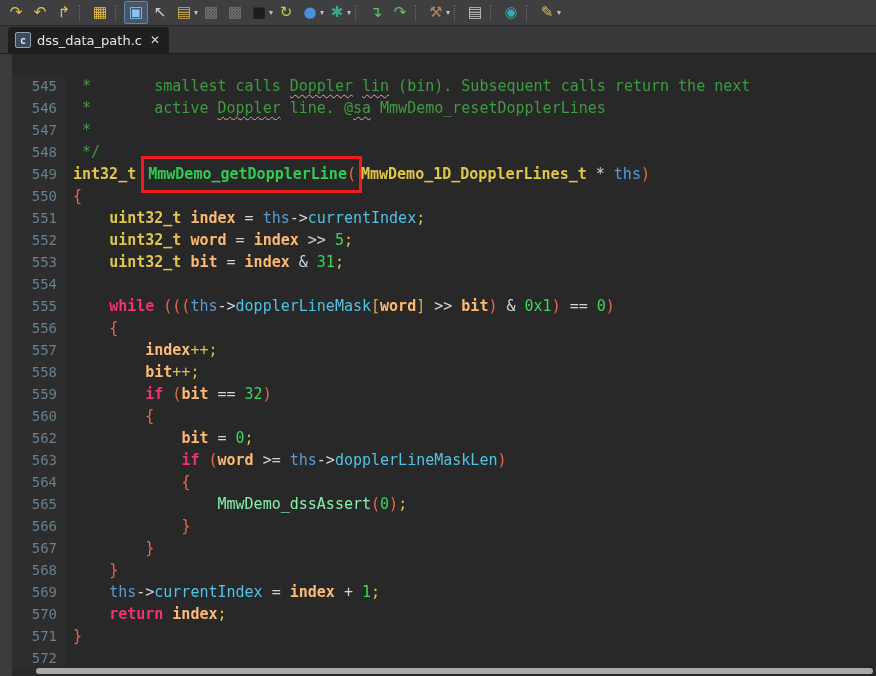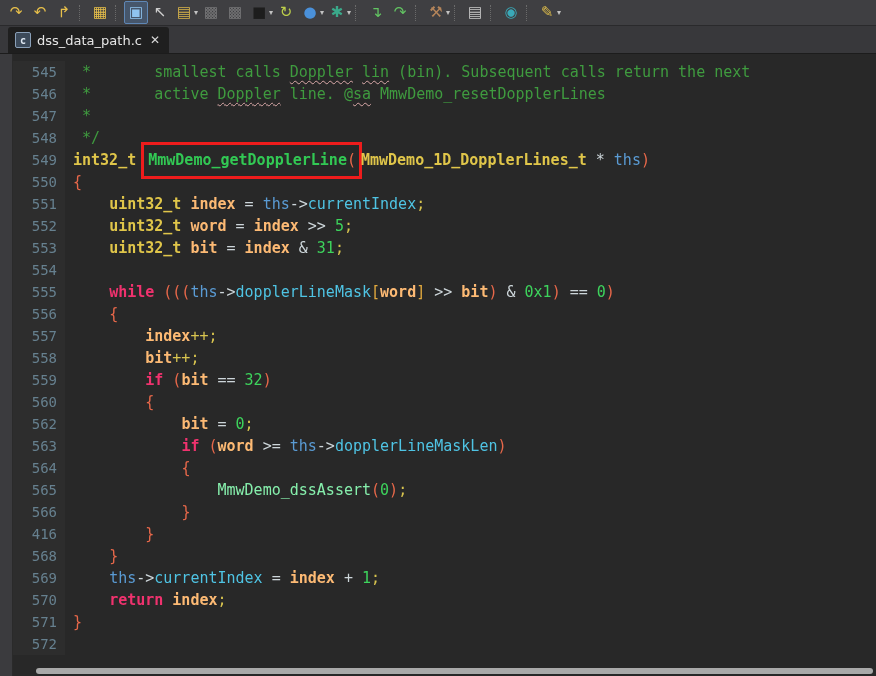--- a/index.html
+++ b/index.html
@@ -23,21 +23,21 @@
     padding:0 9px 0 7px;margin-left:8px;border-radius:3px 3px 0 0;color:#e6e6e6;
     font-size:13px;}
   .tab-file-icon{width:14px;height:14px;background:#3c4a5a;border:1px solid #8aa0b8;
     border-radius:2px;color:#dfe8f2;font-size:10px;font-weight:bold;display:flex;
     align-items:center;justify-content:center;font-family:"DejaVu Sans Mono",monospace;}
   .tab-close{color:#d8d8d8;font-weight:bold;font-size:12px;margin-left:2px;}
 
   
   .editor{flex:1;display:flex;position:relative;background:#282828;overflow:hidden;}
   .ruler{width:12px;background:#3b3b3e;border-right:1px solid #2a2a2a;flex:0 0 auto;}
-  .code-wrap{flex:1;padding-top:7px;font-family:"DejaVu Sans Mono","Liberation Mono",monospace;
+  .code-wrap{flex:1;padding-top:21px;font-family:"DejaVu Sans Mono","Liberation Mono",monospace;
     font-size:15px;line-height:22px;}
   .cline{display:flex;height:22px;white-space:pre;}
   .lnum{width:44px;flex:0 0 auto;text-align:right;color:#66808f;background:#2d2d2d;
     padding-right:8px;font-size:14px;user-select:none;}
   .ltext{padding-left:8px;}
 
   .tk-cm{color:#3f9b3f;}
   .tk-cms{color:#3f9b3f;text-decoration:underline wavy #d9a8a8 1px;text-underline-offset:3px;}
   .tk-ty{color:#e0c64a;font-weight:bold;}
   .tk-fn{color:#32c954;font-weight:bold;}
@@ -124,21 +124,21 @@
         <div class="cline"><div class="lnum">556</div><div class="ltext"><span class="tk-pl">    </span><span class="tk-pa">{</span></div></div>
         <div class="cline"><div class="lnum">557</div><div class="ltext"><span class="tk-pl">        </span><span class="tk-va">index</span><span class="tk-sc">++;</span></div></div>
         <div class="cline"><div class="lnum">558</div><div class="ltext"><span class="tk-pl">        </span><span class="tk-va">bit</span><span class="tk-sc">++;</span></div></div>
         <div class="cline"><div class="lnum">559</div><div class="ltext"><span class="tk-pl">        </span><span class="tk-kw">if</span><span class="tk-pl"> </span><span class="tk-pa">(</span><span class="tk-va">bit</span><span class="tk-op"> == </span><span class="tk-nu">32</span><span class="tk-pa">)</span></div></div>
         <div class="cline"><div class="lnum">560</div><div class="ltext"><span class="tk-pl">        </span><span class="tk-pa">{</span></div></div>
         <div class="cline"><div class="lnum">562</div><div class="ltext"><span class="tk-pl">            </span><span class="tk-va">bit</span><span class="tk-op"> = </span><span class="tk-nu">0</span><span class="tk-sc">;</span></div></div>
         <div class="cline"><div class="lnum">563</div><div class="ltext"><span class="tk-pl">            </span><span class="tk-kw">if</span><span class="tk-pl"> </span><span class="tk-pa">(</span><span class="tk-va">word</span><span class="tk-op"> &gt;= </span><span class="tk-th">ths</span><span class="tk-op">-&gt;</span><span class="tk-mb">dopplerLineMaskLen</span><span class="tk-pa">)</span></div></div>
         <div class="cline"><div class="lnum">564</div><div class="ltext"><span class="tk-pl">            </span><span class="tk-pa">{</span></div></div>
         <div class="cline"><div class="lnum">565</div><div class="ltext"><span class="tk-pl">                </span><span class="tk-pl">MmwDemo_dssAssert</span><span class="tk-pa">(</span><span class="tk-nu">0</span><span class="tk-pa">)</span><span class="tk-sc">;</span></div></div>
         <div class="cline"><div class="lnum">566</div><div class="ltext"><span class="tk-pl">            </span><span class="tk-pa">}</span></div></div>
-        <div class="cline"><div class="lnum">416</div><div class="ltext"><span class="tk-pl">        </span><span class="tk-pa">}</span></div></div>
+        <div class="cline"><div class="lnum">567</div><div class="ltext"><span class="tk-pl">        </span><span class="tk-pa">}</span></div></div>
         <div class="cline"><div class="lnum">568</div><div class="ltext"><span class="tk-pl">    </span><span class="tk-pa">}</span></div></div>
         <div class="cline"><div class="lnum">569</div><div class="ltext"><span class="tk-pl">    </span><span class="tk-th">ths</span><span class="tk-op">-&gt;</span><span class="tk-mb">currentIndex</span><span class="tk-op"> = </span><span class="tk-va">index</span><span class="tk-op"> + </span><span class="tk-nu">1</span><span class="tk-sc">;</span></div></div>
         <div class="cline"><div class="lnum">570</div><div class="ltext"><span class="tk-pl">    </span><span class="tk-kw">return</span><span class="tk-va"> index</span><span class="tk-sc">;</span></div></div>
         <div class="cline"><div class="lnum">571</div><div class="ltext"><span class="tk-pa">}</span></div></div>
         <div class="cline"><div class="lnum">572</div><div class="ltext"></div></div>
       </div>
   </div>
 
   <div class="hscroll"></div>
 </div>

